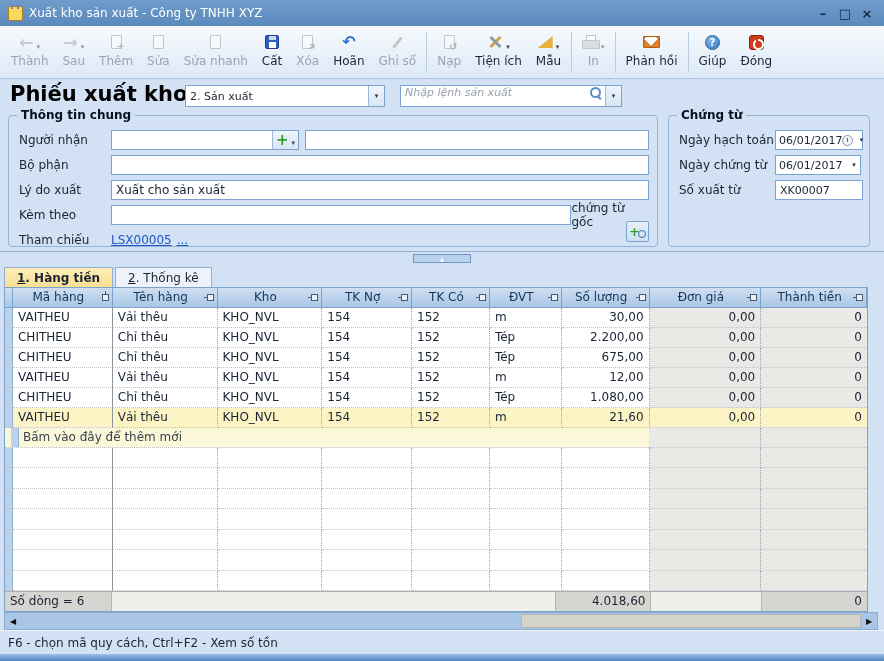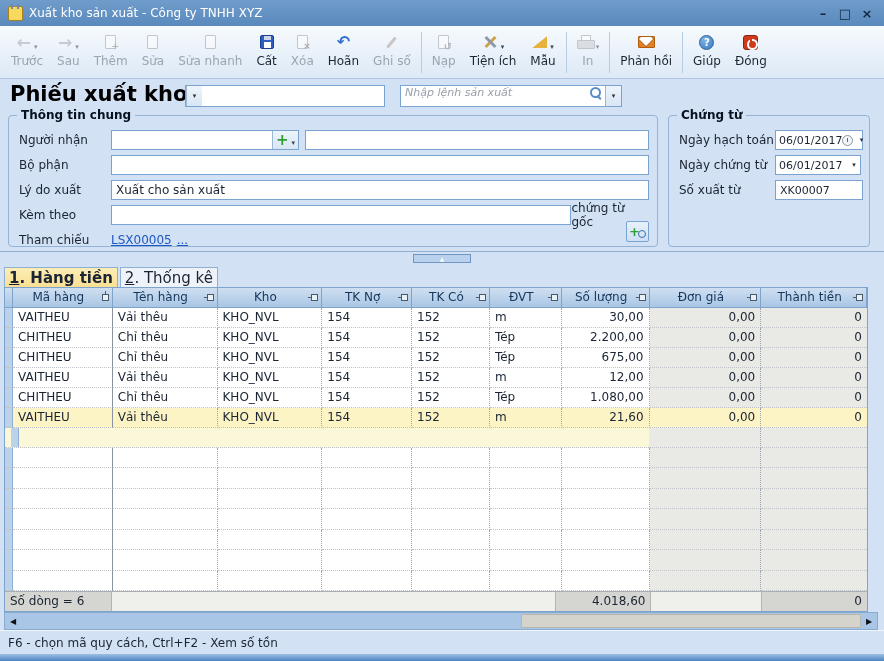--- a/index.html
+++ b/index.html
@@ -85,21 +85,21 @@
   .ic-clock::before { content: ""; position: absolute; left: 4px; top: 2px; width: 1px; height: 4px; background: #5a6b7c; }
   .sm-caret { width: 12px; text-align: center; font-size: 7px; color: #333; flex: none; }
   .gb-doc .f-label { width: 96px; }
 
   
   .splitter { height: 16px; border-top: 1px solid #8fb0d3; display: flex; justify-content: center; align-items: flex-start; flex: none; }
   .split-btn { margin-top: 2px; width: 58px; height: 9px; background: #b9d1ec; border: 1px solid #7097c4; display: flex; align-items: center; justify-content: center; font-size: 6px; color: #f4f8fd; line-height: 6px; }
 
   
   .tabs { height: 20px; display: flex; padding-left: 4px; flex: none; }
-  .tab { padding: 0 4px; border: 1px solid #8fb0d3; border-bottom: none; display: flex; align-items: center; font-size: 15px; background: #eef3f9; margin-right: 2px; }
+  .tab { padding: 0 12px; border: 1px solid #8fb0d3; border-bottom: none; display: flex; align-items: center; font-size: 12px; background: #eef3f9; margin-right: 2px; }
   .tab.active { background: linear-gradient(#fdeeb6, #f8df93); font-weight: bold; }
   .tab .und { text-decoration: underline; }
 
   
   .grid { margin-left: 4px; width: 864px; border: 1px solid #7fa4cc; background: #fff; display: flex; flex-direction: column; flex: none; height: 325px; }
   .grow { display: flex; height: 20px; flex: none; }
   .cell { border-right: 1px dotted #9aa4ae; border-bottom: 1px dotted #c0c4c8; padding: 0 5px; line-height: 19px; overflow: hidden; white-space: nowrap; }
   .c0 { width: 8px; padding: 0; background: #bcd2ea; border-right: 1px solid #8fb0d3; }
   .c1 { width: 100px; border-right: 1px solid #8a949e; }
   .c2 { width: 105px; } .c3 { width: 105px; } .c4 { width: 90px; } .c5 { width: 78px; } .c6 { width: 72px; }
@@ -151,21 +151,21 @@
     <span class="win-btn">□</span>
     <span class="win-btn">×</span>
   </div>
 
   <div class="toolbar">
     <div class="tb-btn disabled">
       <div class="tb-ic">
           <span class="ic-arrow">←</span>
           <span class="tb-caret">▾</span>
         </div>
-      <div class="tb-label">Trước</div>
+      <div class="tb-label">Thành</div>
     </div>
     <div class="tb-btn disabled">
       <div class="tb-ic">
           <span class="ic-arrow">→</span>
           <span class="tb-caret">▾</span>
         </div>
       <div class="tb-label">Sau</div>
     </div>
     <div class="tb-btn disabled">
       <div class="tb-ic">
@@ -262,20 +262,21 @@
       <div class="tb-ic">
           <span class="ic-power"></span>
         </div>
       <div class="tb-label">Đóng</div>
     </div>
   </div>
 
   <div class="header-row">
     <div class="page-title">Phiếu xuất kho</div>
     <div class="type-combo">
+      <span class="cv">2. Sản xuất</span>
       <span class="combo-caret">▾</span>
     </div>
     <div class="search-box">
       <input type="text" placeholder="Nhập lệnh sản xuất" style="">
       <span class="ic-mag"></span>
       <span class="combo-caret">▾</span>
     </div>
   </div>
 
   <div class="groups-row">
@@ -445,20 +446,21 @@
           <div class="cell c6">m</div>
           <div class="cell c7">21,60</div>
           <div class="cell c8">0,00</div>
           <div class="cell c9">0</div>
         </div>
       </div>
 
     <div class="add-row">
       <div class="add-left">
           <span class="ind"></span>
+          <span>Bấm vào đây để thêm mới</span>
         </div>
       <div class="cell c8" style="height:20px;"></div>
       <div class="cell c9" style="height:20px;"></div>
     </div>
 
     <div class="filler">
       <div class="grow">
           <div class="cell c0"></div>
           <div class="cell c1"></div>
           <div class="cell c2"></div>

